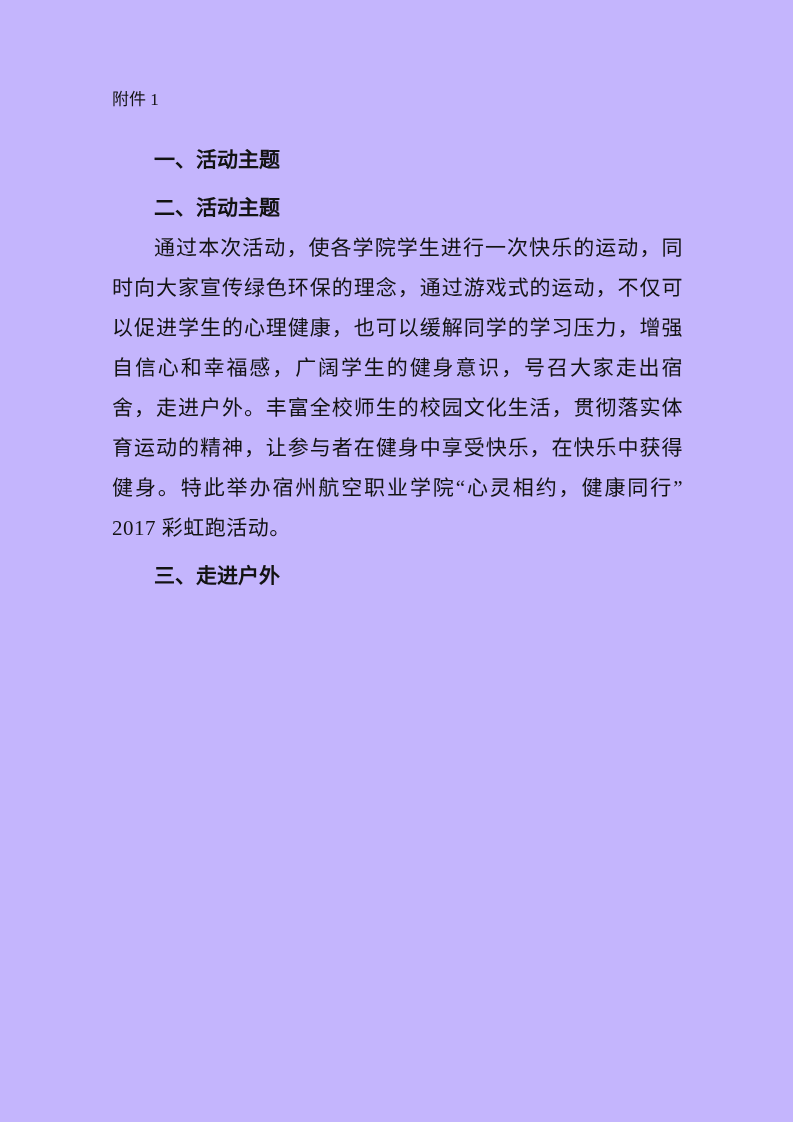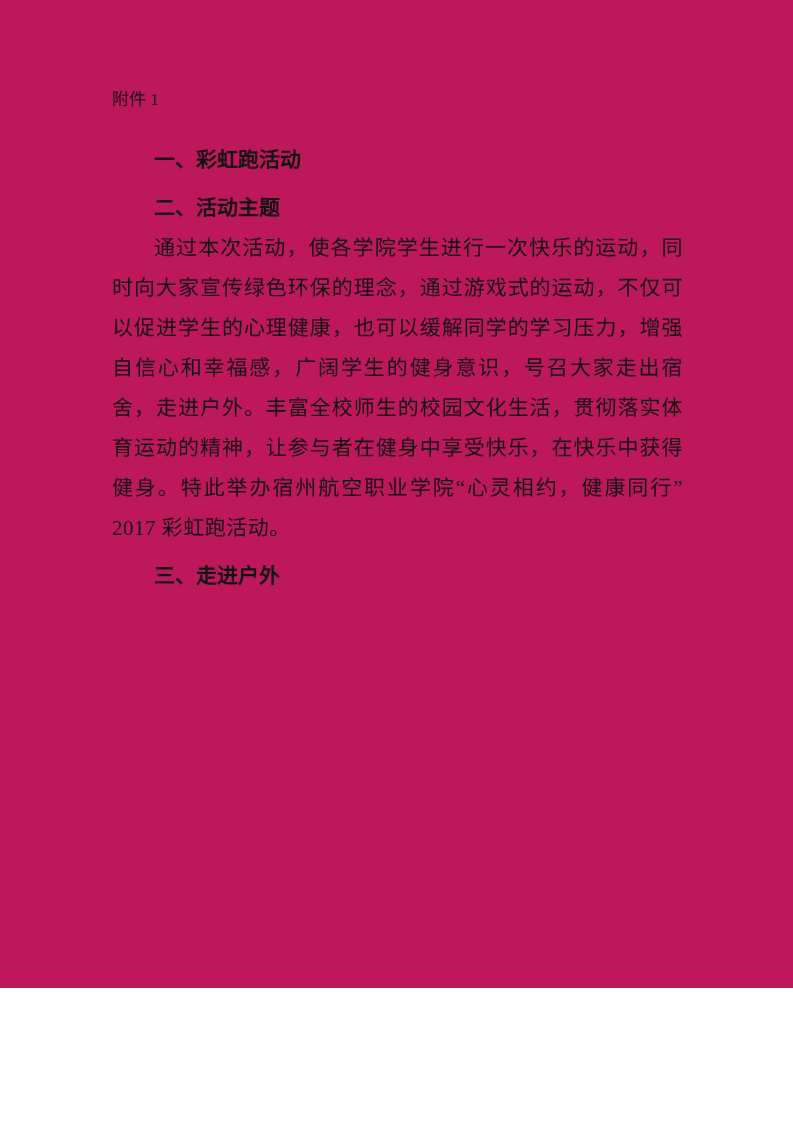--- a/index.html
+++ b/index.html
@@ -3,22 +3,22 @@
 <meta charset="utf-8">
 <style>
   html, body {
     margin: 0;
     padding: 0;
     background: #ffffff;
   }
   .page {
     position: relative;
     width: 793px;
-    height: 988px;
-    background: #be185d;
+    height: 1122px;
+    background: #c4b5fd;
     box-sizing: border-box;
     padding: 88px 110px 5px 112px;
     font-family: "Liberation Serif", "DejaVu Serif", serif;
     color: #131313;
     overflow: hidden;
   }
   .attachment-label {
     font-size: 17px;
     line-height: 24px;
     font-weight: normal;
@@ -54,20 +54,20 @@
   }
 </style>
 </head>
 <body>
 
 <div class="page">
 
   <div class="attachment-label">附件 1</div>
 
 
-  <h2 class="section-heading first">一、彩虹跑活动</h2>
+  <h2 class="section-heading first">一、活动主题</h2>
 
   <h2 class="section-heading">二、活动主题</h2>
   <p class="body-paragraph">通过本次活动，使各学院学生进行一次快乐的运动，同时向大家宣传绿色环保的理念，通过游戏式的运动，不仅可以促进学生的心理健康，也可以缓解同学的学习压力，增强自信心和幸福感，广阔学生的健身意识，号召大家走出宿舍，走进户外。丰富全校师生的校园文化生活，贯彻落实体育运动的精神，让参与者在健身中享受快乐，在快乐中获得健身。特此举办宿州航空职业学院“心灵相约，健康同行”2017 彩虹跑活动。</p>
 
   <h2 class="section-heading">三、走进户外</h2>
 
 </div>
 
 </body></html>

